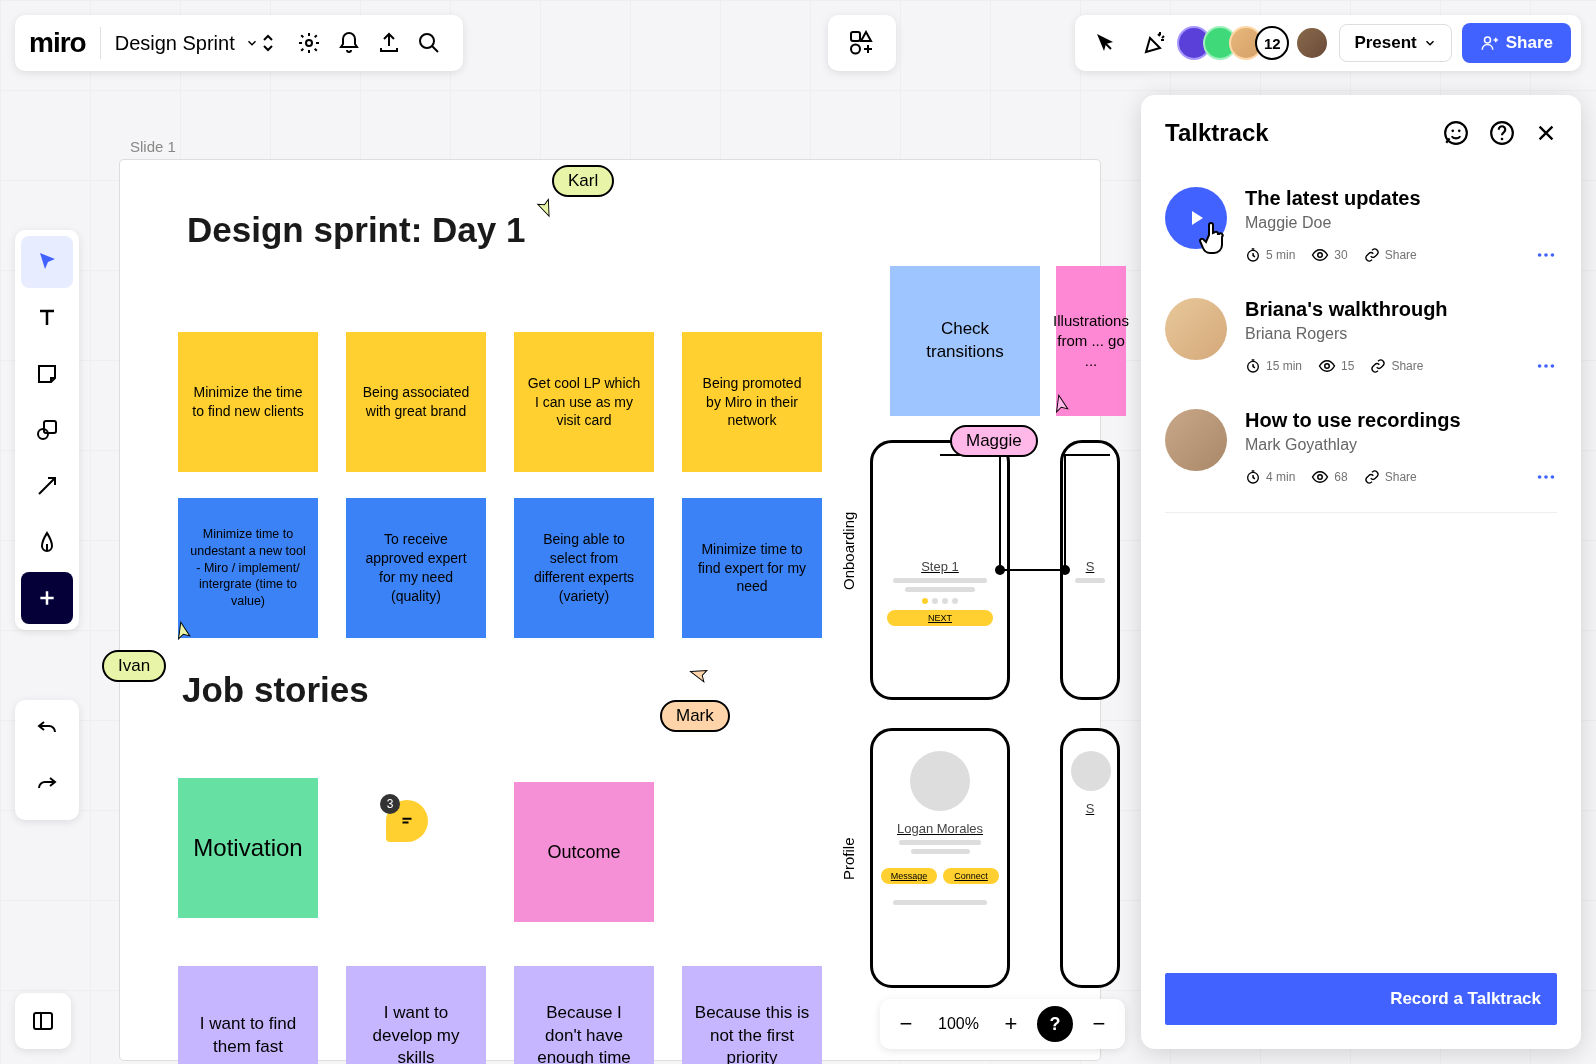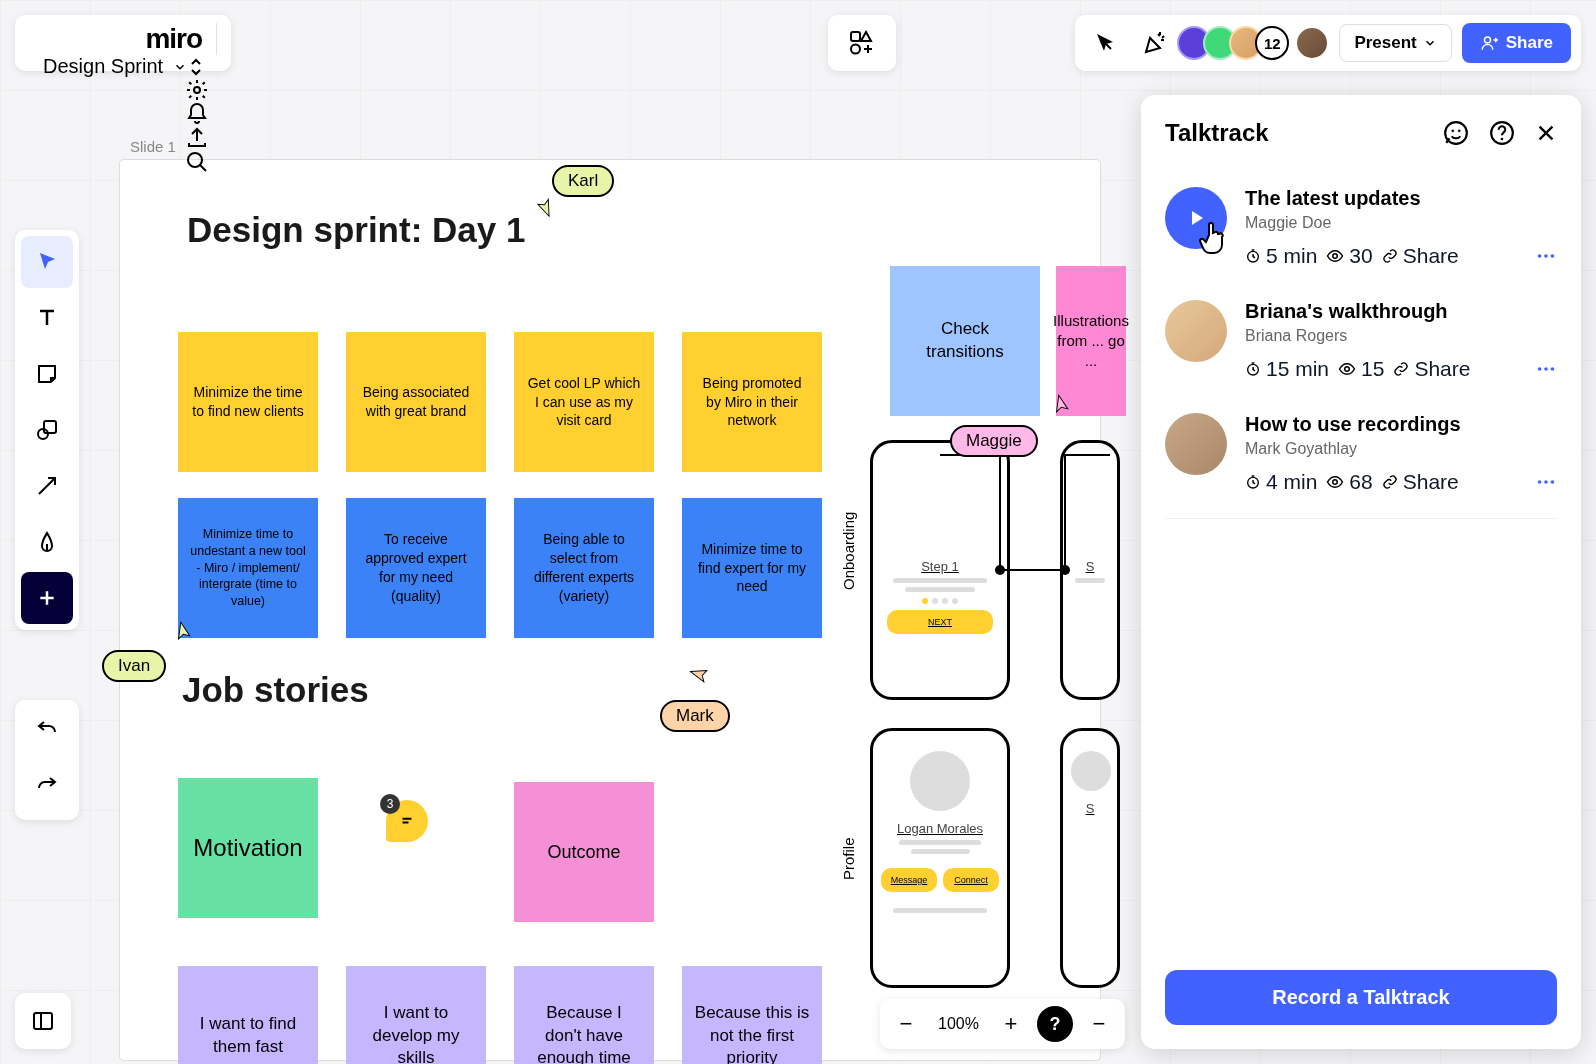--- a/index.html
+++ b/index.html
@@ -3,21 +3,21 @@
 <meta charset="utf-8">
 <style>
 * { box-sizing: border-box; margin: 0; padding: 0; }
 body { font-family: -apple-system, BlinkMacSystemFont, 'Segoe UI', Helvetica, Arial, sans-serif; background: #f5f5f7; overflow: hidden; width: 1596px; height: 1064px; position: relative; }
 
 
 .canvas-bg { position: absolute; inset: 0; background-image: linear-gradient(#eee 1px, transparent 1px), linear-gradient(90deg, #eee 1px, transparent 1px); background-size: 90px 90px; }
 
 
 .topbar { position: absolute; top: 15px; left: 15px; display: flex; gap: 8px; align-items: center; z-index: 10; }
-.topbar-card { background: #fff; border-radius: 10px; box-shadow: 0 2px 8px rgba(0,0,0,.1); display: flex; align-items: flex-end; padding: 8px 14px; height: 56px; flex-direction: column; }
+.topbar-card { background: #fff; border-radius: 10px; box-shadow: 0 2px 8px rgba(0,0,0,.1); display: flex; align-items: center; padding: 8px 14px; height: 56px; }
 .logo { font-weight: 900; font-size: 28px; letter-spacing: -1px; padding-right: 14px; border-right: 1px solid #e0e0e0; }
 .board-name { font-size: 20px; padding: 0 14px; display: flex; align-items: center; gap: 10px; }
 .icon-btn { width: 40px; height: 40px; display: flex; align-items: center; justify-content: center; cursor: pointer; border-radius: 6px; }
 svg { display: block; }
 
 
 .apps-btn { position: absolute; top: 15px; left: 828px; background: #fff; border-radius: 10px; box-shadow: 0 2px 8px rgba(0,0,0,.1); width: 68px; height: 56px; display: flex; align-items: center; justify-content: center; z-index: 10; cursor: pointer; }
 
 
 .right-cluster { position: absolute; top: 15px; right: 15px; background: #fff; border-radius: 10px; box-shadow: 0 2px 8px rgba(0,0,0,.1); display: flex; align-items: center; padding: 8px 10px; height: 56px; gap: 10px; z-index: 10; }
@@ -54,21 +54,21 @@
 .cursor-tag .name { padding: 4px 14px; border-radius: 999px; border: 2px solid; font-size: 17px; font-weight: 500; }
 
 .comment-pin { position: absolute; width: 42px; height: 42px; background: #ffd02f; border-radius: 50% 50% 50% 4px; display: flex; align-items: center; justify-content: center; transform: rotate(0deg); }
 .comment-badge { position: absolute; top: -6px; left: -6px; background: #333; color: #fff; width: 20px; height: 20px; border-radius: 50%; font-size: 12px; display: flex; align-items: center; justify-content: center; }
 
 
 .wireframe { position: absolute; width: 140px; height: 260px; border: 3px solid #000; border-radius: 22px; background: #fff; padding: 10px 8px; text-decoration: underline; }
 .wf-label { position: absolute; transform: rotate(-90deg); transform-origin: left top; font-size: 15px; }
 .wf-bar { height: 5px; background: #ddd; border-radius: 3px; margin: 4px auto; }
 .wf-circ { width: 60px; height: 60px; background: #ddd; border-radius: 50%; margin: 10px auto; }
-.wf-pill { height: 24px; border-radius: 10px; background: #ffd02f; margin: 6px auto; font-size: 9px; display:flex; align-items:center; justify-content:center;}
+.wf-pill { height: 16px; border-radius: 10px; background: #ffd02f; margin: 6px auto; font-size: 9px; display:flex; align-items:center; justify-content:center;}
 .wf-dot-row { display:flex; gap:4px; justify-content:center; margin-top:6px;}
 .wf-dot { width:6px; height:6px; border-radius:50%; background:#ddd;}
 .wf-dot.on { background:#ffd02f;}
 .wf-title { text-align:center; font-size:13px; margin-top:6px; color:#444;}
 
 
 .zoom-bar { position: absolute; bottom: 15px; left: 880px; background: #fff; border-radius: 10px; box-shadow: 0 2px 8px rgba(0,0,0,.1); display: flex; align-items: center; padding: 6px 8px; gap: 8px; z-index: 10; height: 50px; }
 .zoom-btn { width: 36px; height: 36px; display: flex; align-items: center; justify-content: center; font-size: 22px; cursor: pointer; border-radius: 6px; }
 .zoom-val { font-size: 16px; padding: 0 6px; }
 .help-fab { width: 36px; height: 36px; background: #000; color: #fff; border-radius: 50%; display: flex; align-items: center; justify-content: center; font-size: 18px; font-weight: 700; cursor:pointer;}
@@ -77,24 +77,24 @@
 .panel { position: absolute; top: 95px; right: 15px; width: 440px; bottom: 15px; background: #fff; border-radius: 14px; box-shadow: 0 4px 24px rgba(0,0,0,.15); z-index: 20; display: flex; flex-direction: column; padding: 24px; }
 .panel-head { display: flex; align-items: center; justify-content: space-between; margin-bottom: 24px; }
 .panel-title { font-size: 24px; font-weight: 700; }
 .panel-icons { display: flex; gap: 20px; align-items: center; }
 .track { display: flex; gap: 18px; padding: 16px 0; align-items: flex-start; }
 .track-av { width: 62px; height: 62px; border-radius: 50%; flex-shrink: 0; }
 .play-av { background: #4262ff; display: flex; align-items: center; justify-content: center; position: relative; }
 .track-body { flex: 1; }
 .track-title { font-size: 20px; font-weight: 600; margin-bottom: 4px; }
 .track-author { font-size: 16px; color: #666; margin-bottom: 12px; }
-.track-meta { display: flex; align-items: center; gap: 9px; font-size: 21px; color: #0f172a; }
+.track-meta { display: flex; align-items: center; gap: 16px; font-size: 12px; color: #737373; }
 .meta-item { display: flex; align-items: center; gap: 5px; }
 .more-icon { margin-left: auto; color: #4262ff; cursor: pointer; }
-.record-btn { margin-top: auto; background: #4262ff; color: #fff; border-radius: 12px; padding: 16px; font-size: 20px; font-weight: 600; text-align: center; cursor: pointer; }
+.record-btn { margin-top: auto; background: #4262ff; color: #fff; border-radius: 2px; padding: 16px; font-size: 17px; font-weight: 600; text-align: right; cursor: pointer; }
 .cursor-hand { position: absolute; }
 </style>
 </head>
 <body>
 
 <div class="canvas-bg"></div>
 
 <div class="topbar">
   <div class="topbar-card">
     <div class="logo">miro</div>

